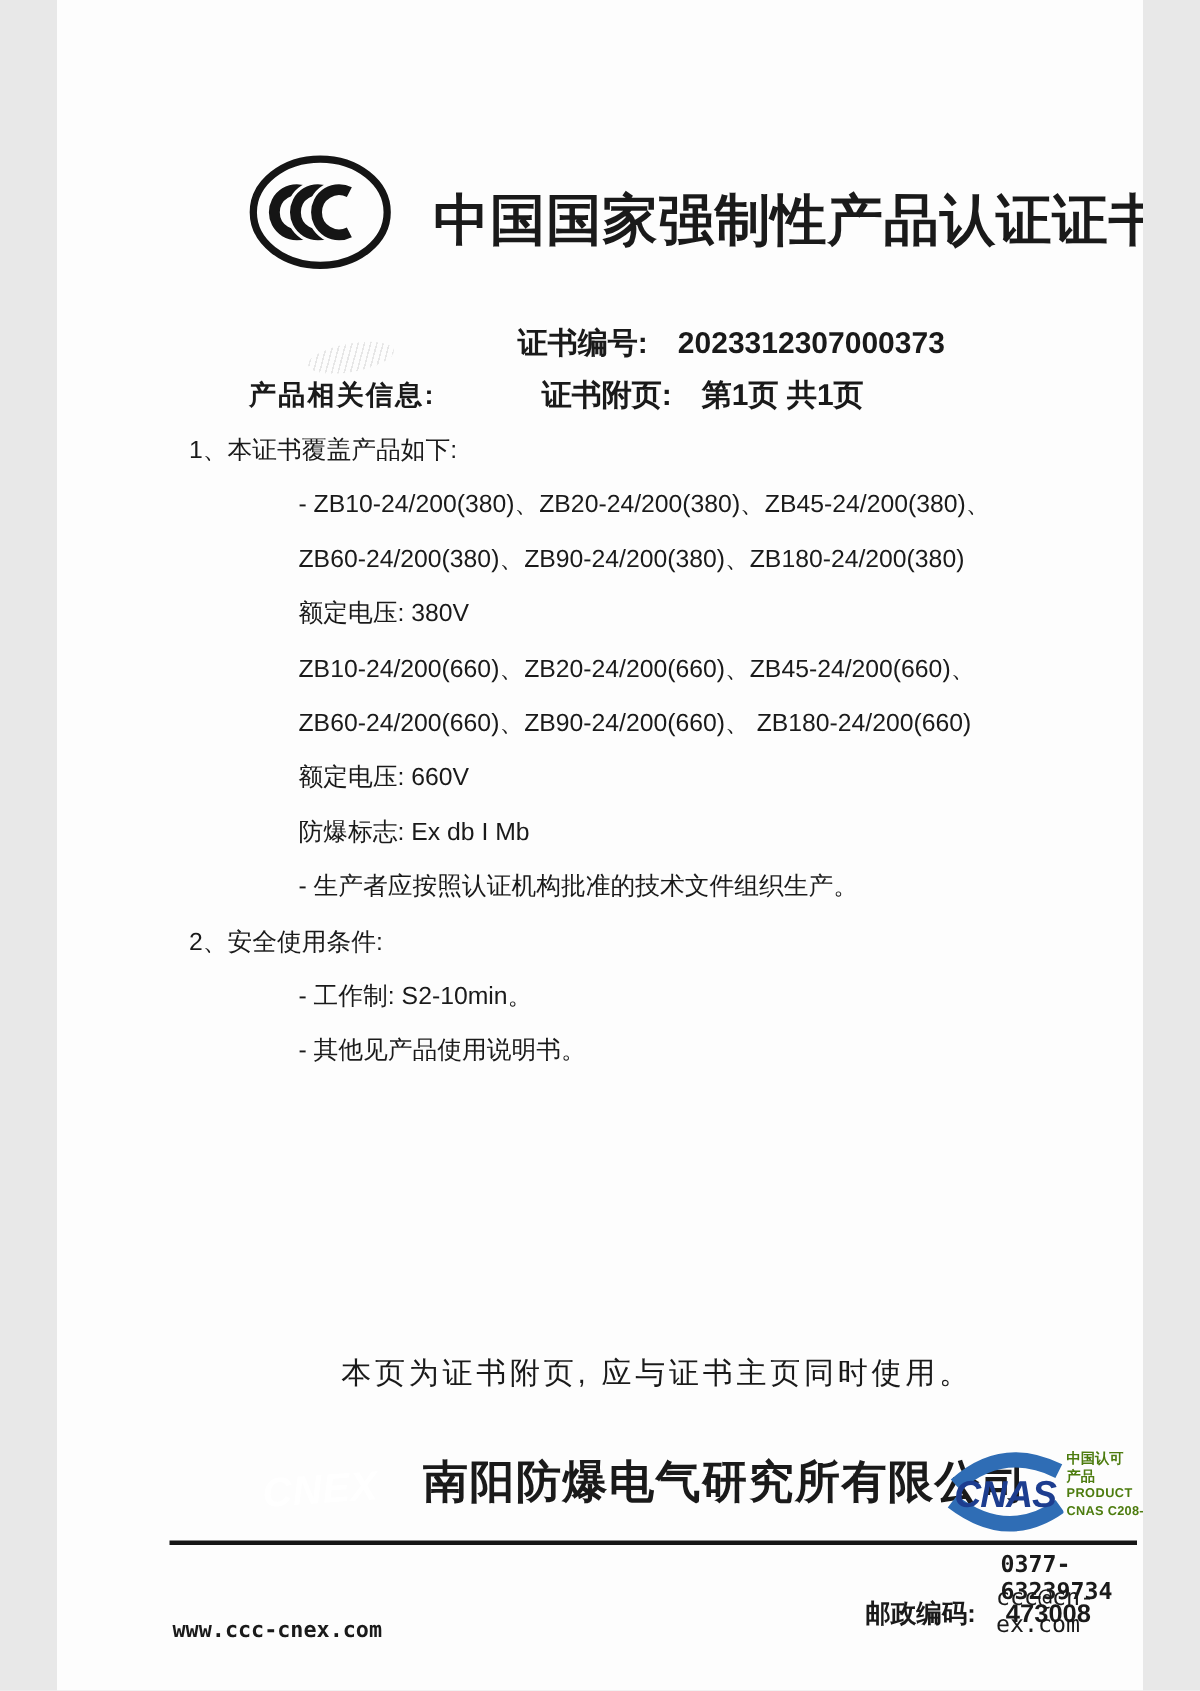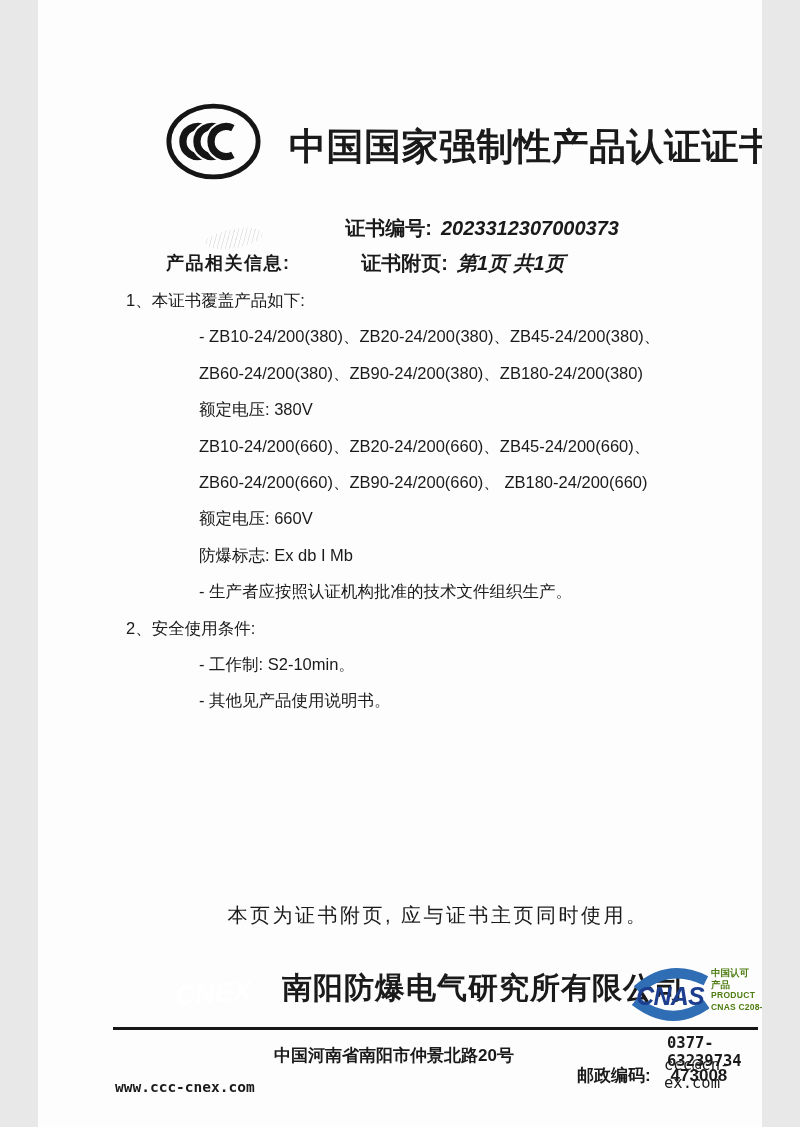--- a/index.html
+++ b/index.html
@@ -11,21 +11,21 @@
   }
 
   
   .ccc-logo { position:absolute; left:127px; top:101px; width:97px; height:81px; }
   .title {
     position:absolute; left:251px; top:122px;
     font-size:37px; font-weight:700; letter-spacing:0.5px; white-space:nowrap;
   }
 
   .cert-line { position:absolute; font-size:20px; font-weight:700; white-space:pre; }
-  .cert-line .val { margin-left:9px;font-style:italic; }
+  .cert-line .val { margin-left:20px; }
   .cert-no   { left:285px; top:192px; }
   .cert-page { left:301px; top:227px; }
 
   .smudge {
     position:absolute; left:167px; top:229px; width:58px; height:19px;
     border-radius:50%; opacity:.45; transform:rotate(-10deg);
     background:repeating-linear-gradient(115deg, rgba(110,110,110,.35) 0 1px, transparent 1px 4px);
   }
 
   .section-heading {
@@ -148,20 +148,19 @@
     <div class="s3">PRODUCT</div>
     <div class="s4">CNAS C208-P</div>
   </div>
 
   <div class="sep-line"></div>
 
   <div class="websites mono">
     <div>www.ccc-cnex.com</div>
     
   </div>
-  <div class="address">中国河南省南阳市仲景北路20号</div>
   <div class="postal">
     <span>邮政编码:</span><span class="val">473008</span>
   </div>
   <div class="phone mono">0377-63239734</div>
   <div class="email mono">ccc@cn-ex.com</div>
 
 </div>
 
 </body></html>

